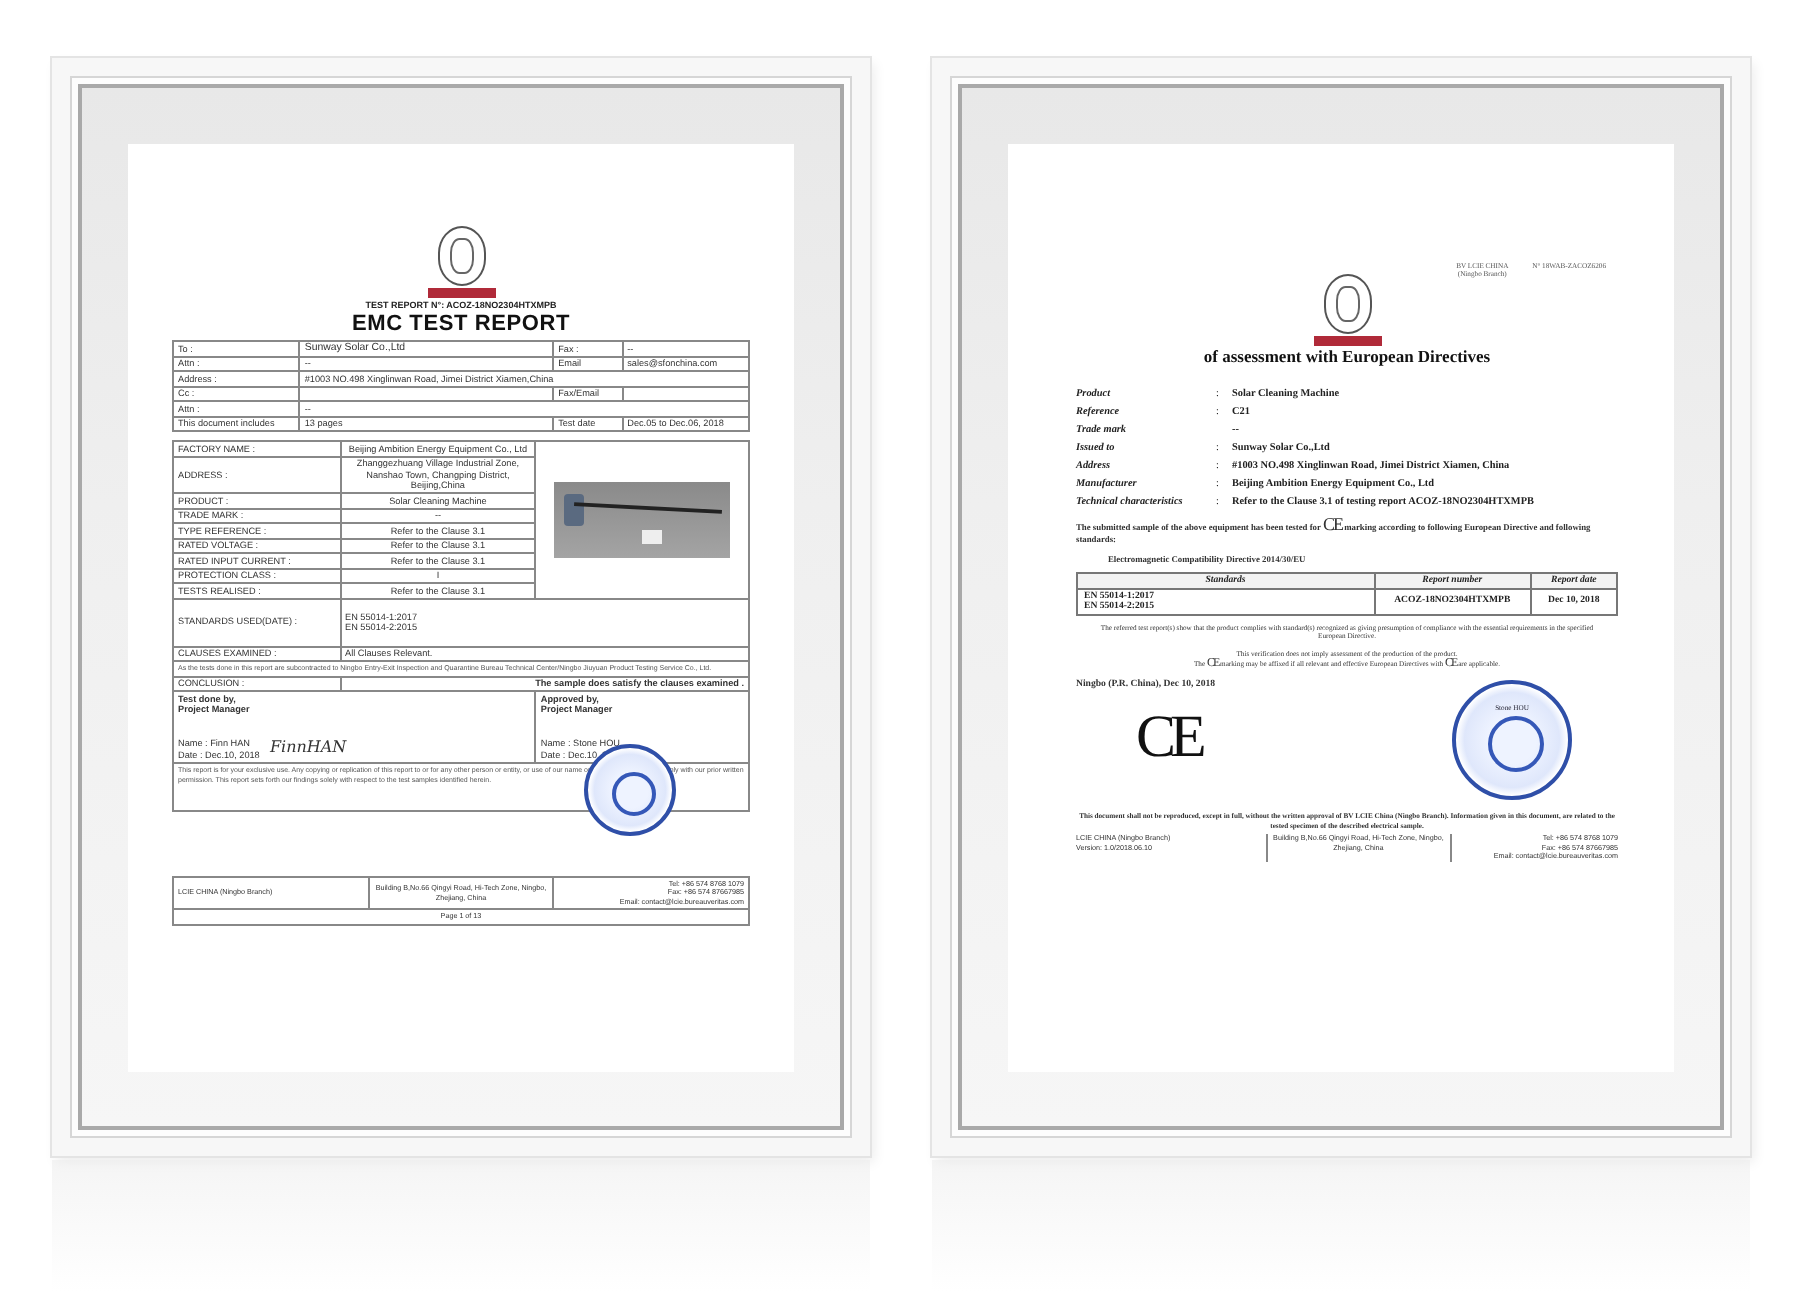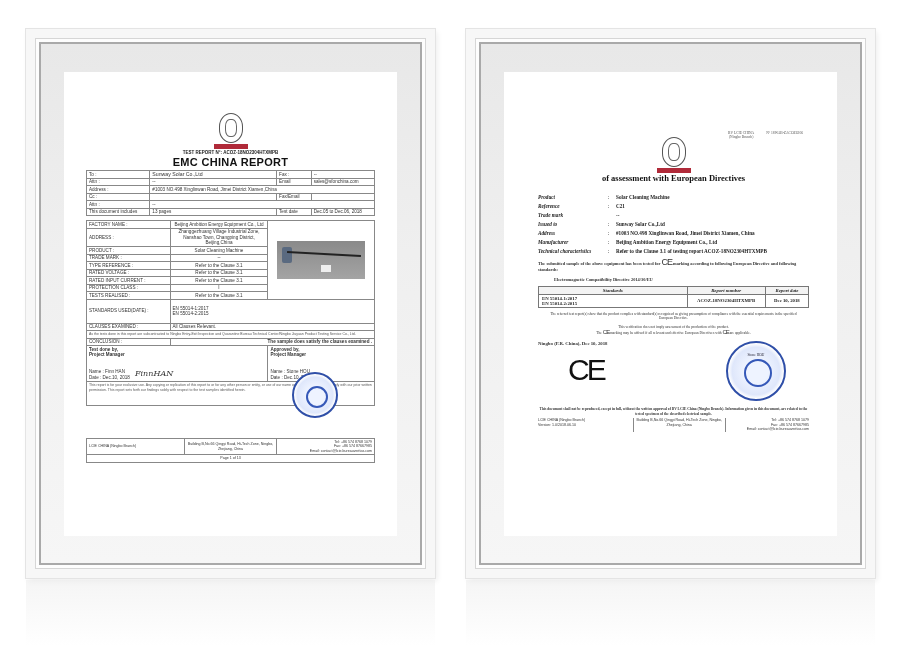--- a/index.html
+++ b/index.html
@@ -36,34 +36,34 @@
   
   .attest-title{font-family:"Liberation Serif",serif;font-weight:bold;text-align:center;color:#111;}
   .kv{font-family:"Liberation Serif",serif;font-size:5.2px;color:#222;display:flex;line-height:9px;}
   .kv .k{width:70px;font-style:italic;font-weight:bold;}
   .kv .c{width:8px;}
   .kv .v{font-weight:bold;}
   .serif-small{font-family:"Liberation Serif",serif;font-size:4.4px;color:#333;line-height:5.6px;}
   table.st{border-collapse:collapse;width:100%;font-family:"Liberation Serif",serif;font-size:4.8px;color:#222;}
   table.st td,table.st th{border:0.6px solid #777;padding:1px 3px;}
   table.st th{font-style:italic;font-weight:bold;background:#f3f3f3;}
-  .ce{font-family:Liberation Sans, sans-serif;font-weight:normal;letter-spacing:-1px;}
+  .ce{font-family:Liberation Serif, serif;font-weight:normal;letter-spacing:-1px;}
 </style>
 </head>
 <body>
 
 <div class="frame" style="left:26px;">
   <div class="rim"></div>
   <div class="bevel"></div>
   <div class="mat"></div>
   <div class="paper" style="padding:28px 8px 0 8px;box-sizing:border-box;">
     <div class="logo"></div>
     <div class="redbar"></div>
     <div class="tr-no">TEST REPORT N°: ACOZ-18NO2304HTXMPB</div>
-    <div class="emc-title">EMC CHINA REPORT</div>
+    <div class="emc-title">EMC TEST REPORT</div>
 
     <table class="t">
       <tbody>
           <tr>
             <td style="width:22%">To :</td>
             <td style="width:44%;font-size:5.2px">Sunway Solar Co.,Ltd</td>
             <td style="width:12%">Fax :</td>
             <td>--</td>
           </tr>
       <tr>

